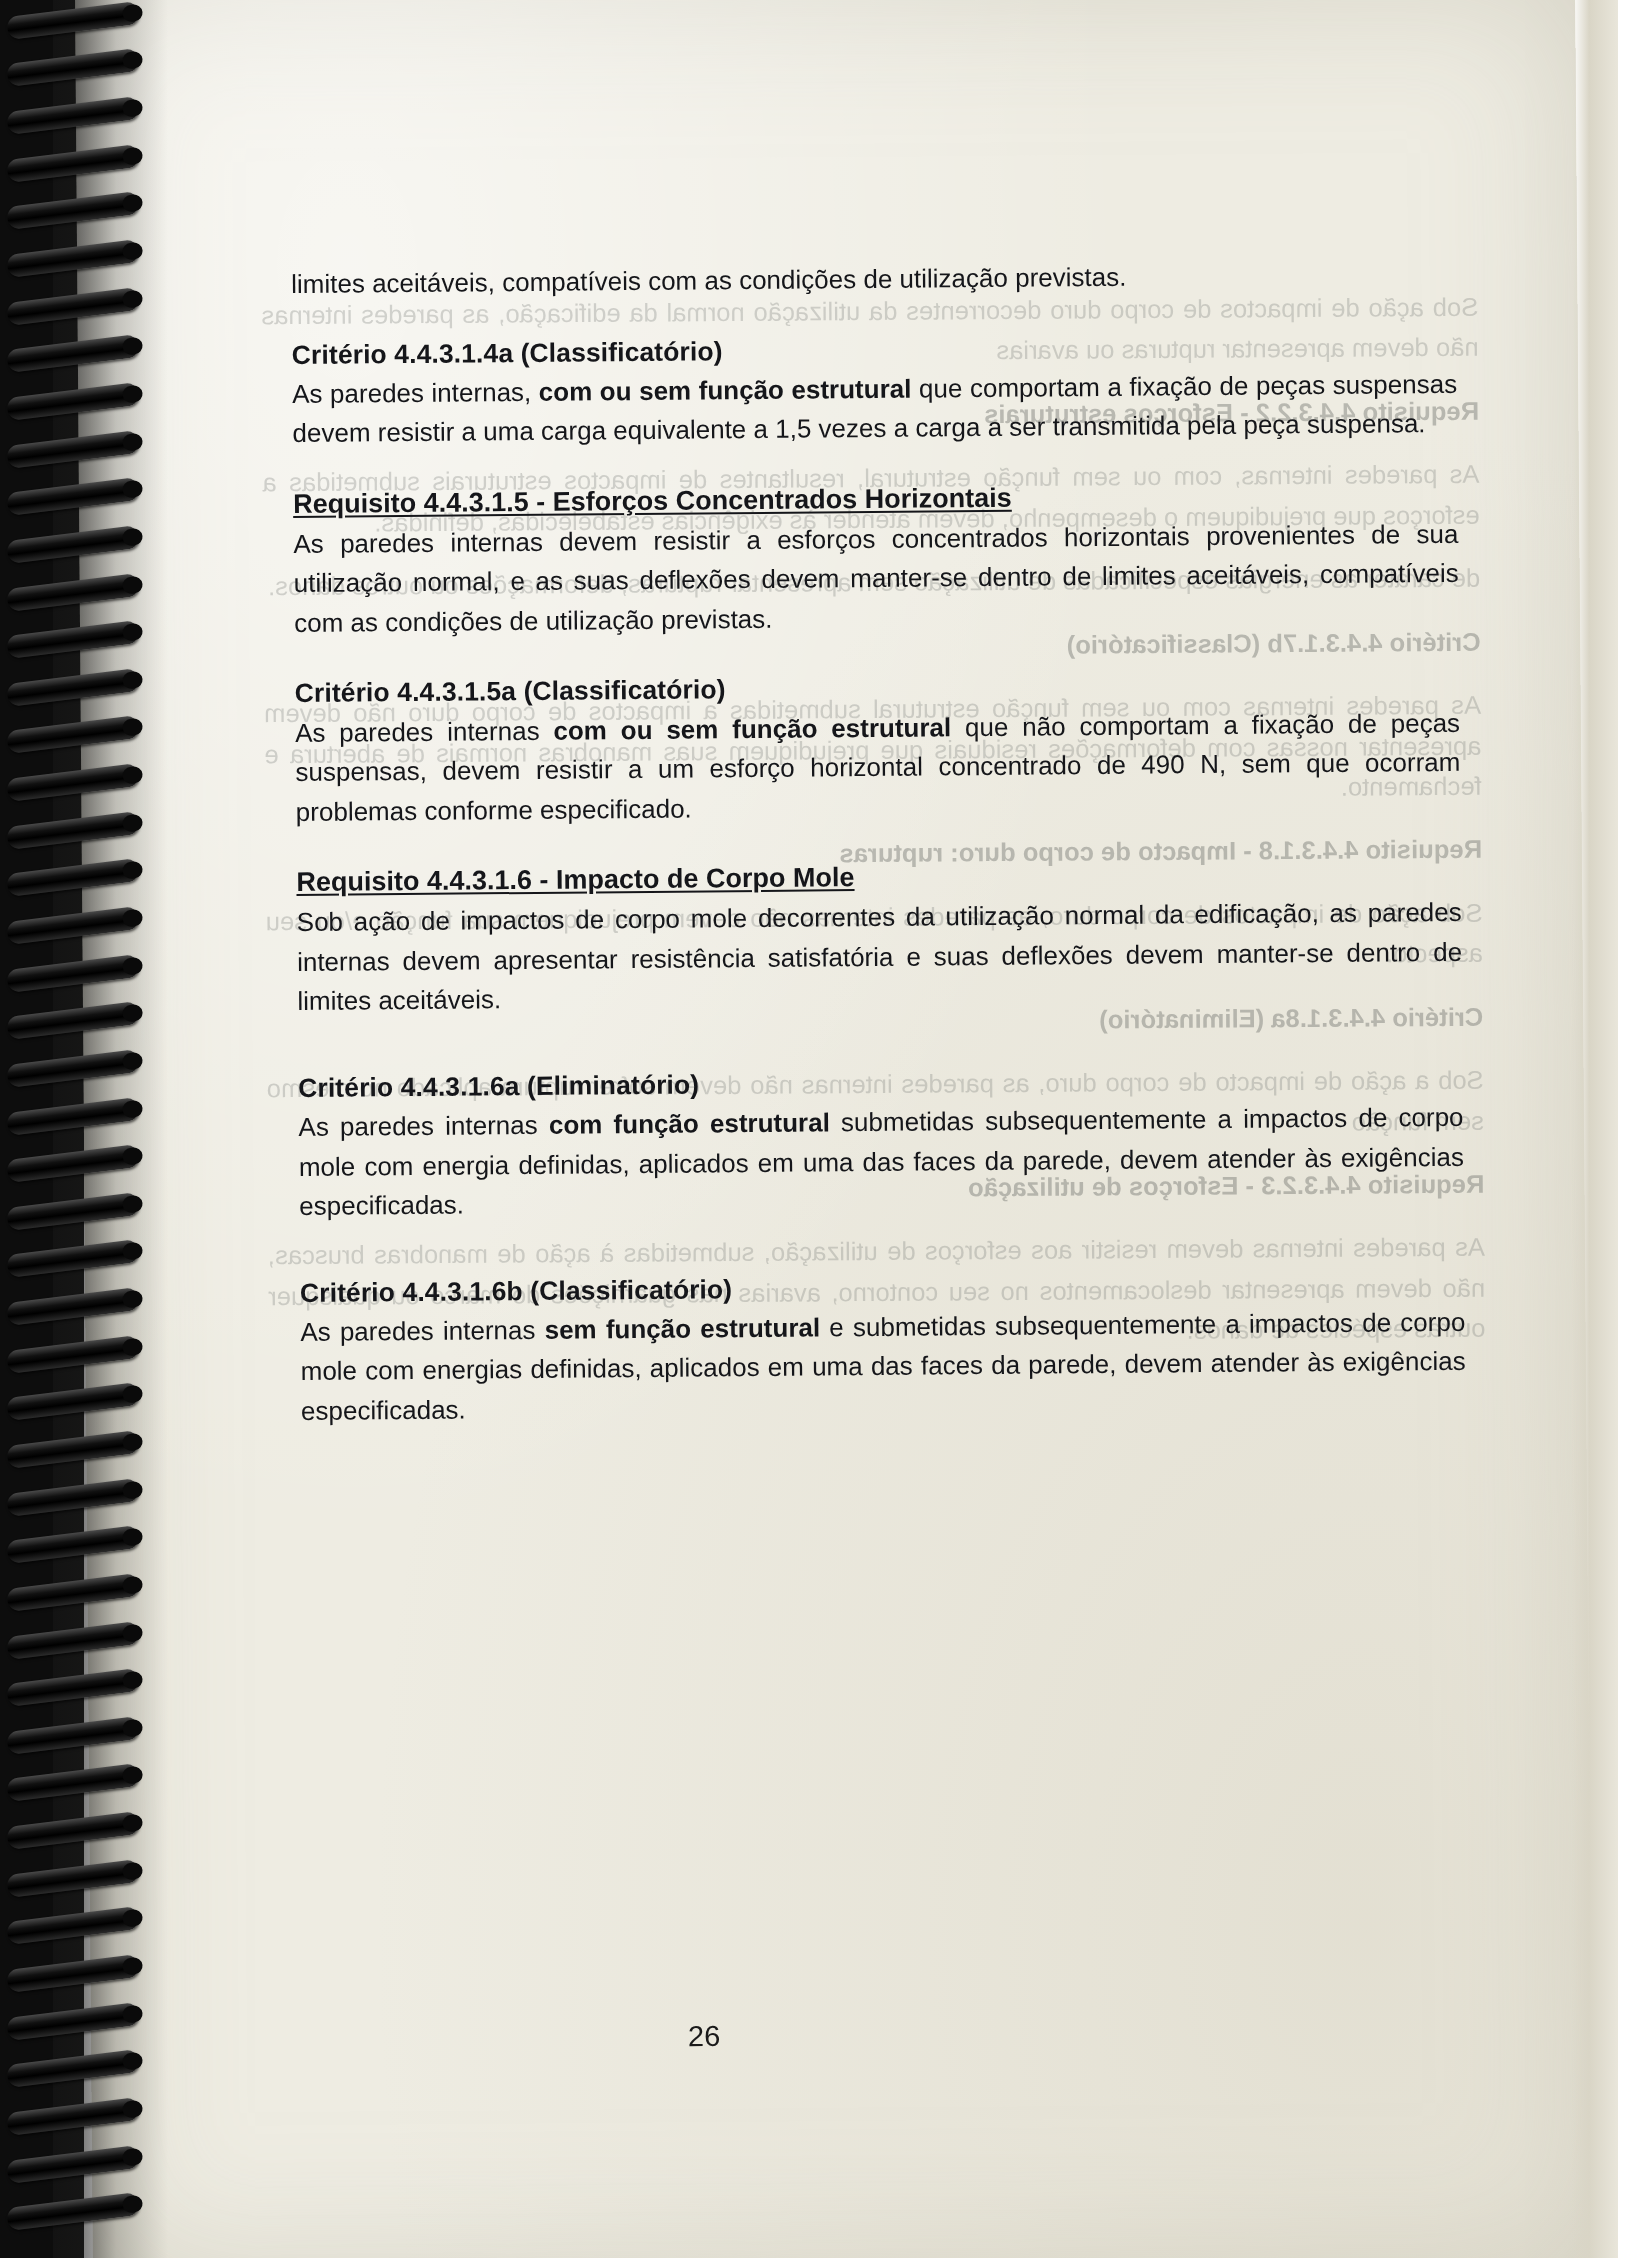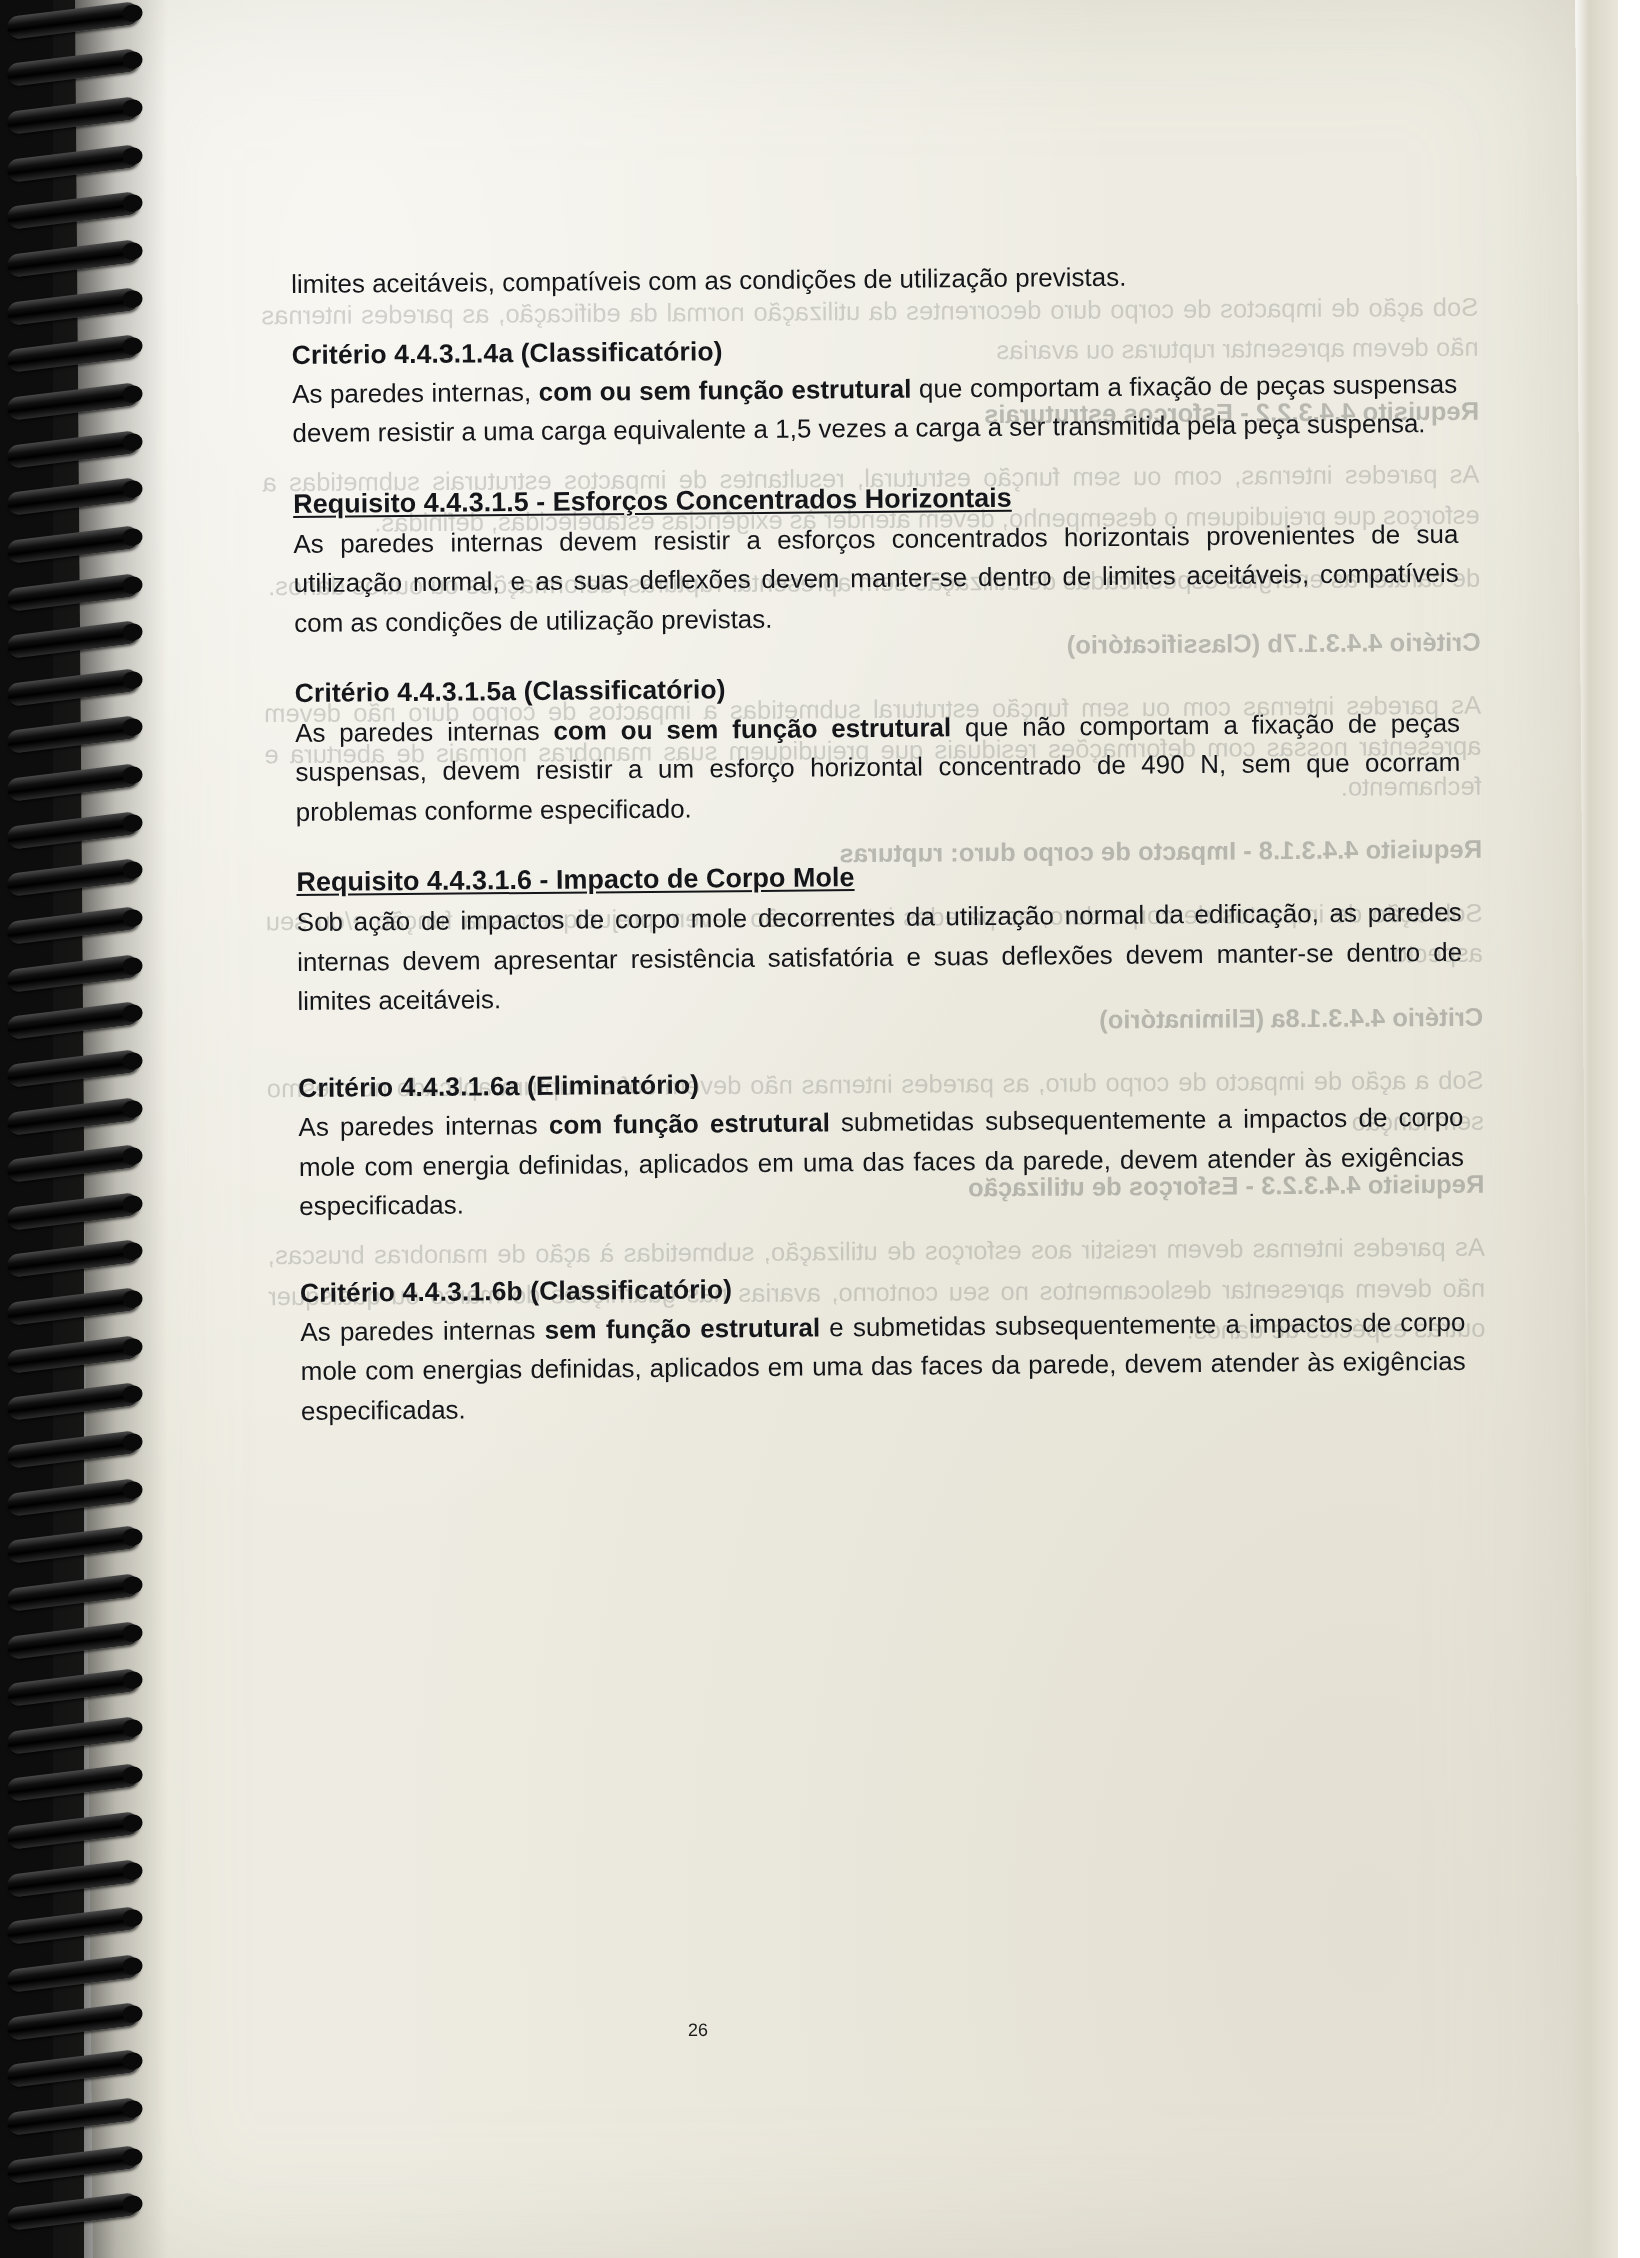--- a/index.html
+++ b/index.html
@@ -141,21 +141,21 @@
   .blk { margin-bottom: 0; }
   .sp-md { height: 30px; }
   .sp-lg { height: 46px; }
 
   b { font-weight: bold; }
 
   .pagenum {
     position: absolute;
     left: 688px;
     top: 2020px;
-    font-size: 18px;
+    font-size: 29px;
     color: #1a1a1a;
     transform: rotate(-0.5deg);
   }
 
   
   .ghost {
     position: absolute;
     left: 265px;
     top: 291px;
     width: 1217px;

